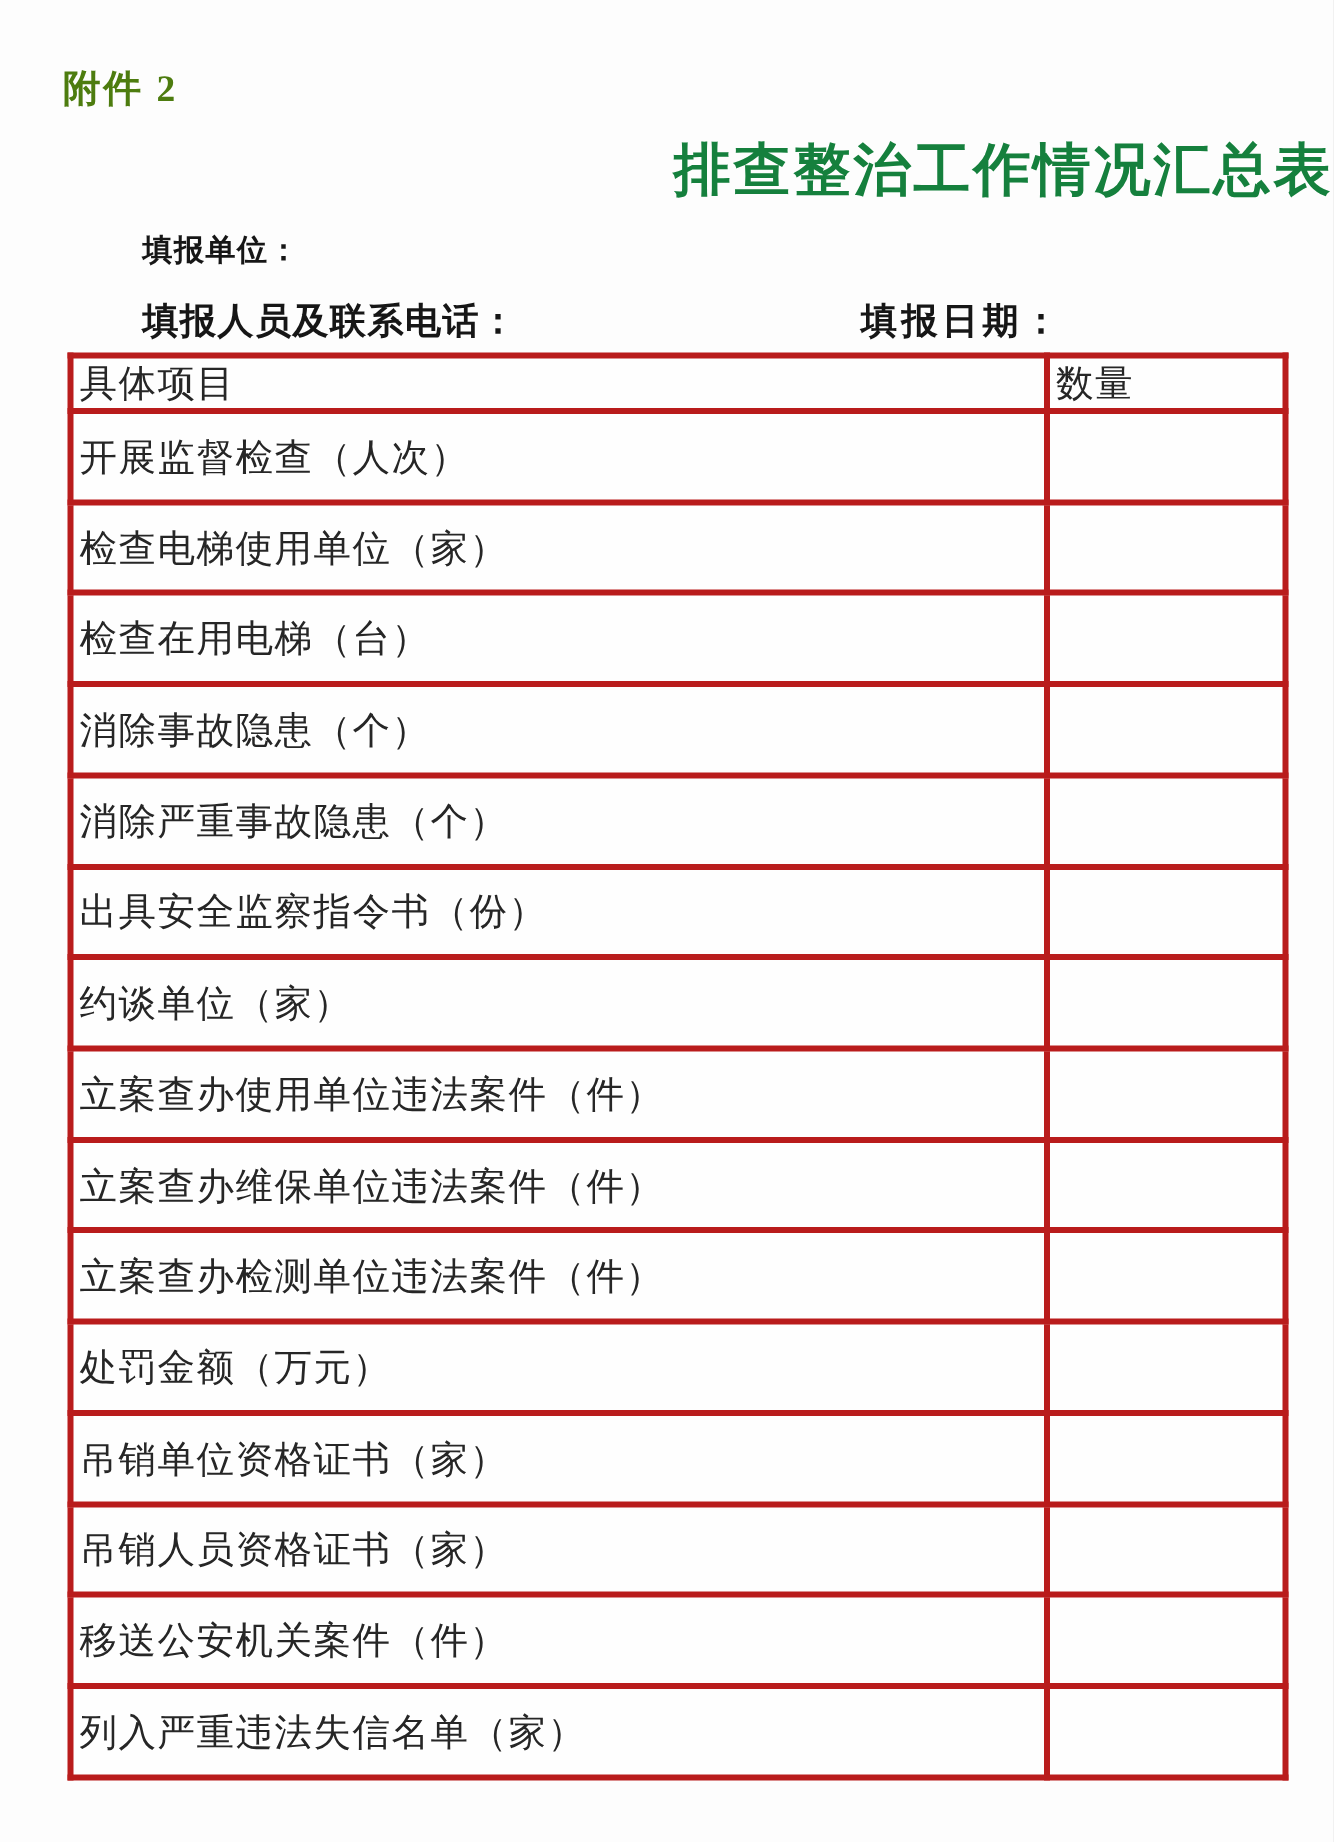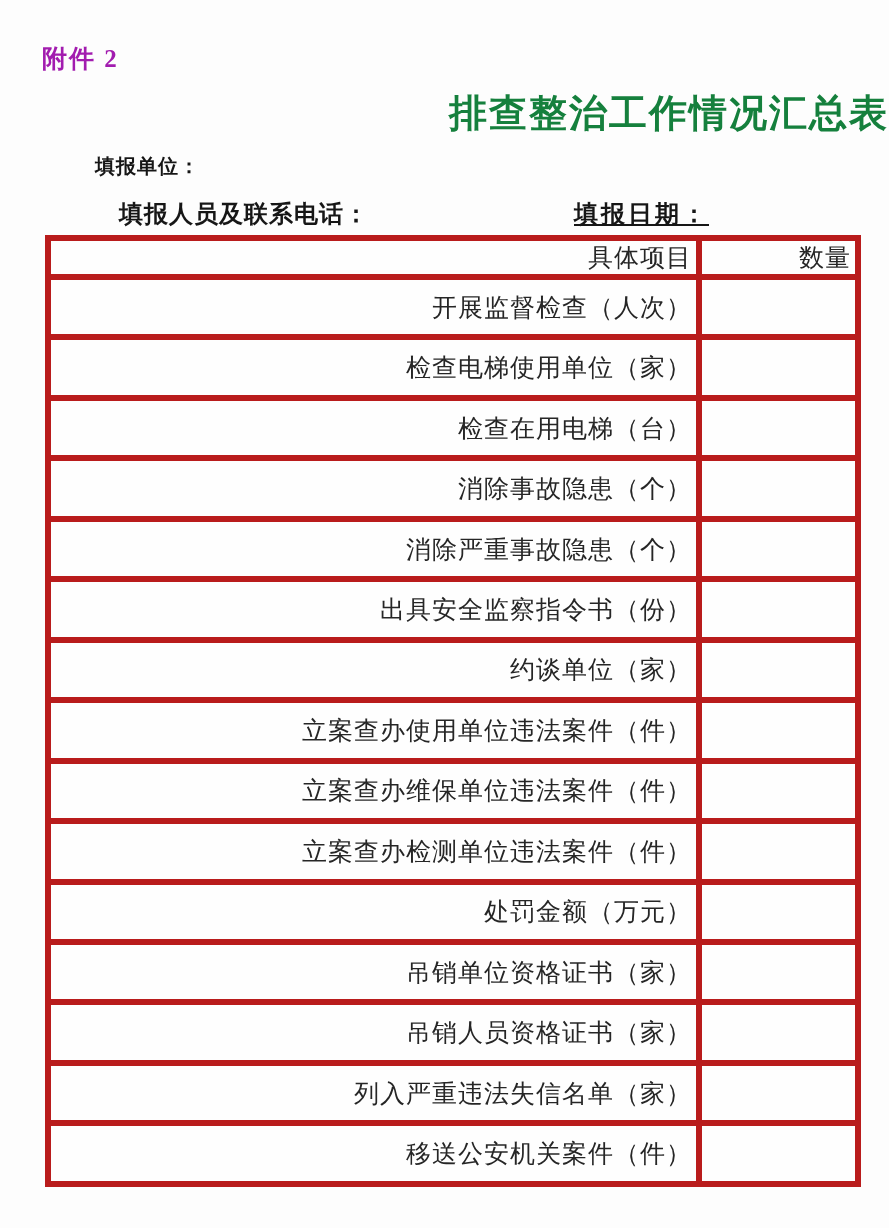--- a/index.html
+++ b/index.html
@@ -18,21 +18,21 @@
     overflow: hidden;
   }
 
   .attachment-label {
     position: absolute;
     left: 42px;
     top: 42px;
     font-size: 25px;
     font-weight: bold;
     letter-spacing: 2px;
-    color: #a21caf;
+    color: #4d7c0f;
   }
 
   .doc-title {
     position: absolute;
     top: 88px;
     left: 0;
     right: 0;
     text-align: right;
     text-indent: 86px;
     font-size: 38px;
@@ -52,49 +52,47 @@
   }
 
   .meta-person {
     position: absolute;
     left: 95px;
     top: 198px;
     font-size: 24px;
     font-weight: bold;
     letter-spacing: 1px;
     color: #161616;
-    margin-left: 24px;
   }
 
   .meta-date {
     position: absolute;
     left: 574px;
     top: 198px;
     font-size: 24px;
     font-weight: bold;
     letter-spacing: 3px;
     color: #161616;
-    text-decoration: underline;
   }
 
   table.summary-table {
     position: absolute;
     left: 45px;
     top: 235px;
     width: 810px;
     height: 952px;
     border-collapse: collapse;
     table-layout: fixed;
     background: #fefefe;
   }
 
   table.summary-table th,
   table.summary-table td {
-    border: 6px solid #b91c1c;
-    text-align: right;
+    border: 4px solid #b91c1c;
+    text-align: left;
     vertical-align: middle;
     font-size: 25px;
     font-weight: normal;
     color: #262626;
     letter-spacing: 1px;
     padding: 0 4px;
     overflow: hidden;
     white-space: nowrap;
     margin-top: 32px;
   }
@@ -183,23 +181,23 @@
         </tr>
         <tr>
           <td>吊销单位资格证书（家）</td>
           <td></td>
         </tr>
         <tr>
           <td>吊销人员资格证书（家）</td>
           <td></td>
         </tr>
         <tr>
+          <td>移送公安机关案件（件）</td>
+          <td></td>
+        </tr>
+        <tr>
           <td>列入严重违法失信名单（家）</td>
-          <td></td>
-        </tr>
-        <tr>
-          <td>移送公安机关案件（件）</td>
           <td></td>
         </tr>
       </tbody>
   </table>
 
 </div>
 
 </body></html>

